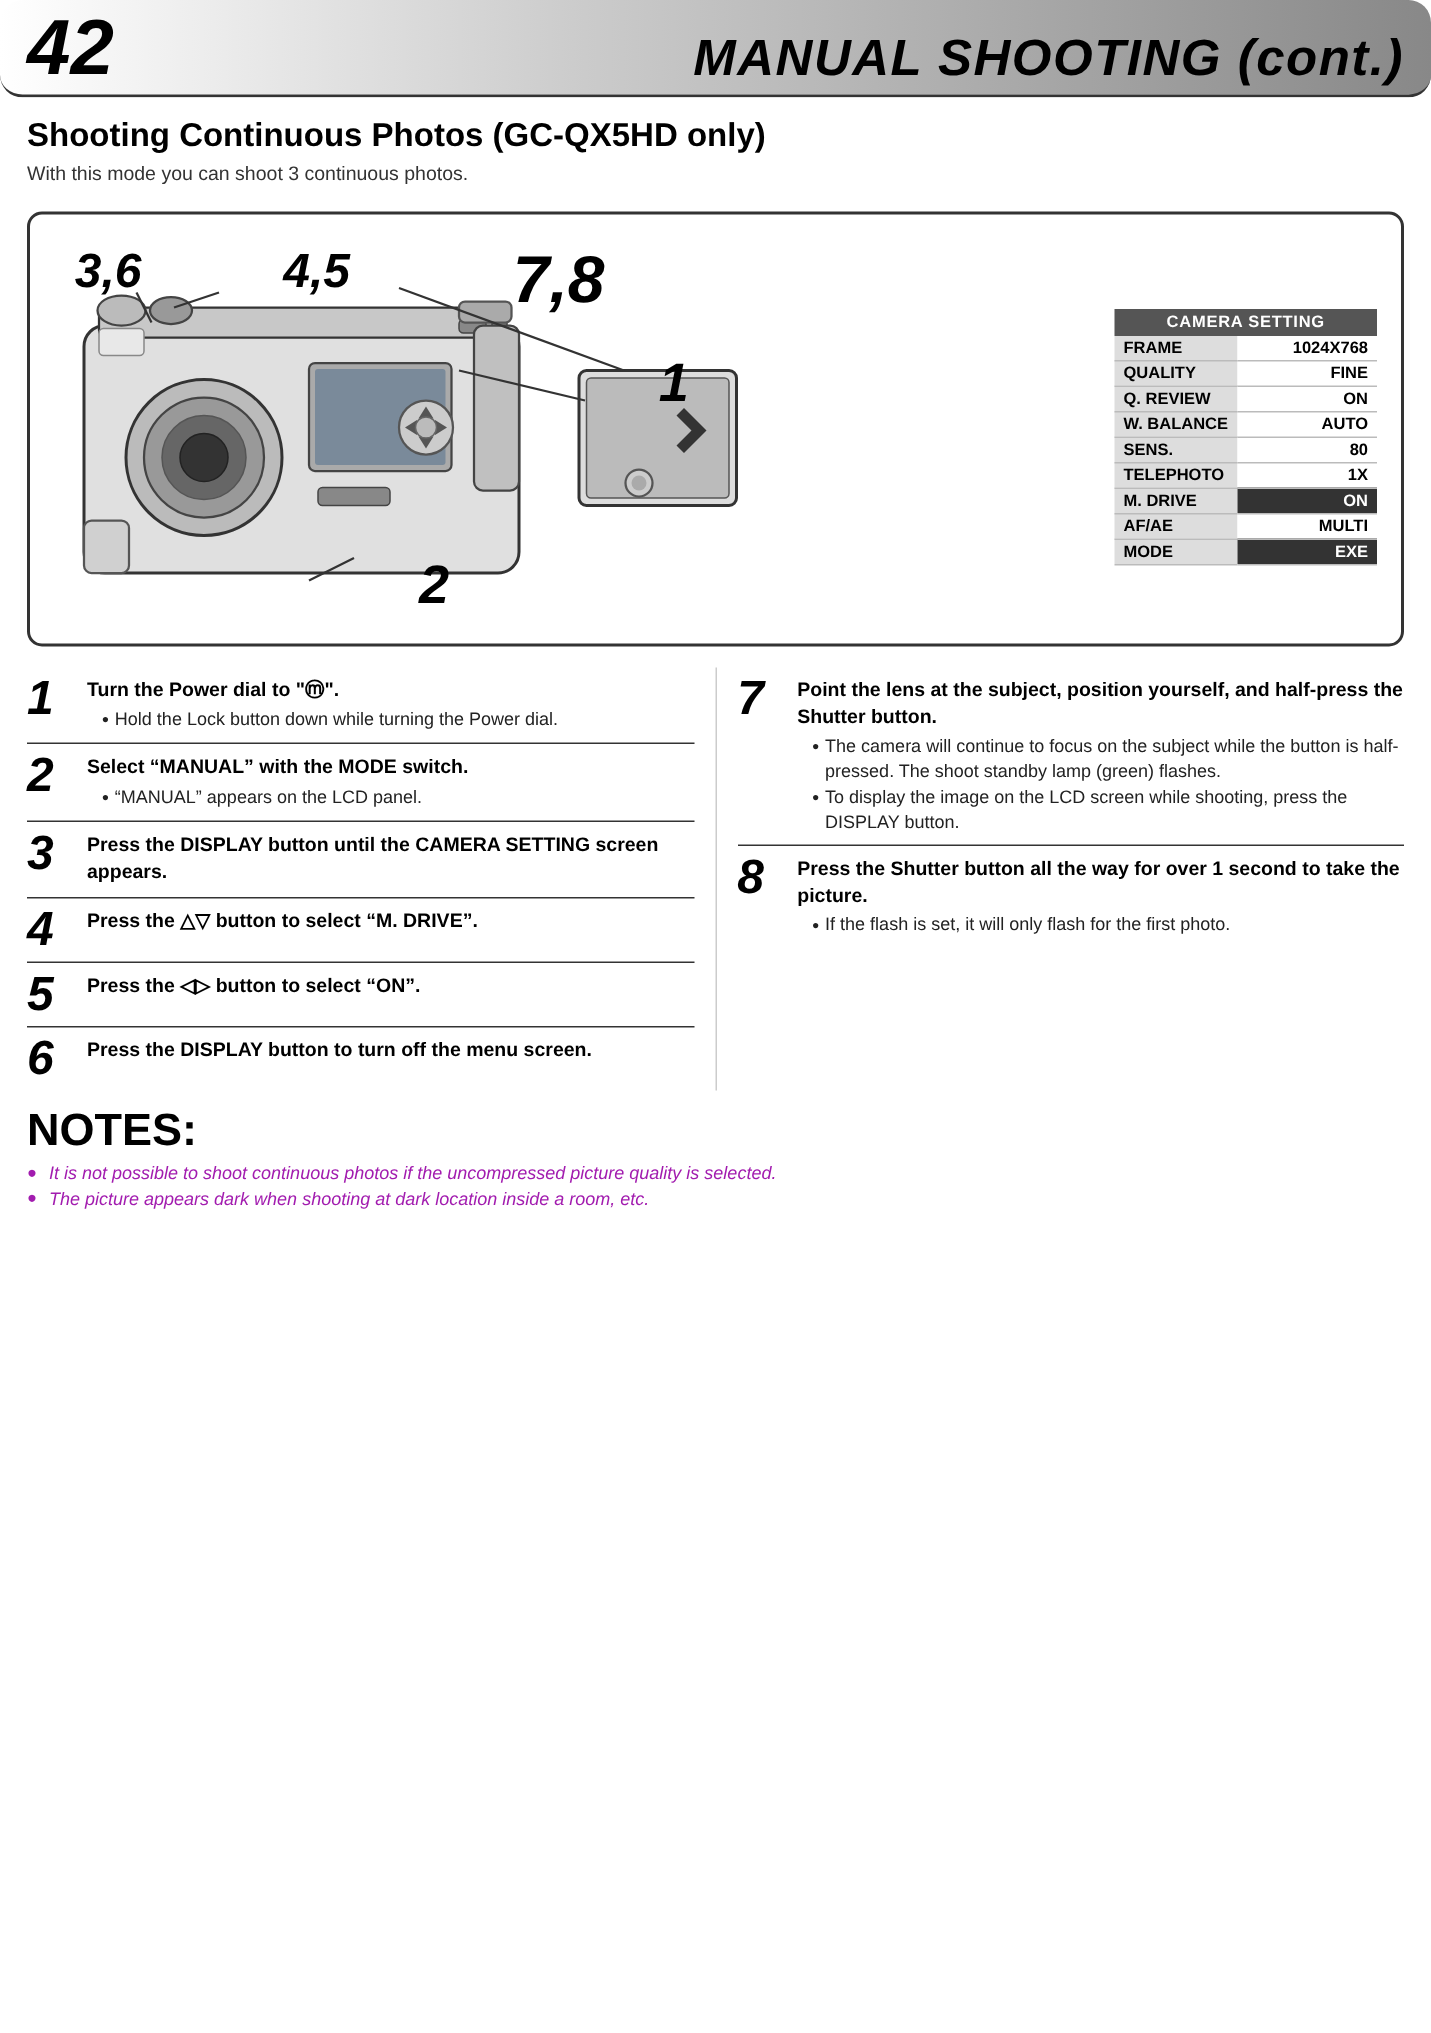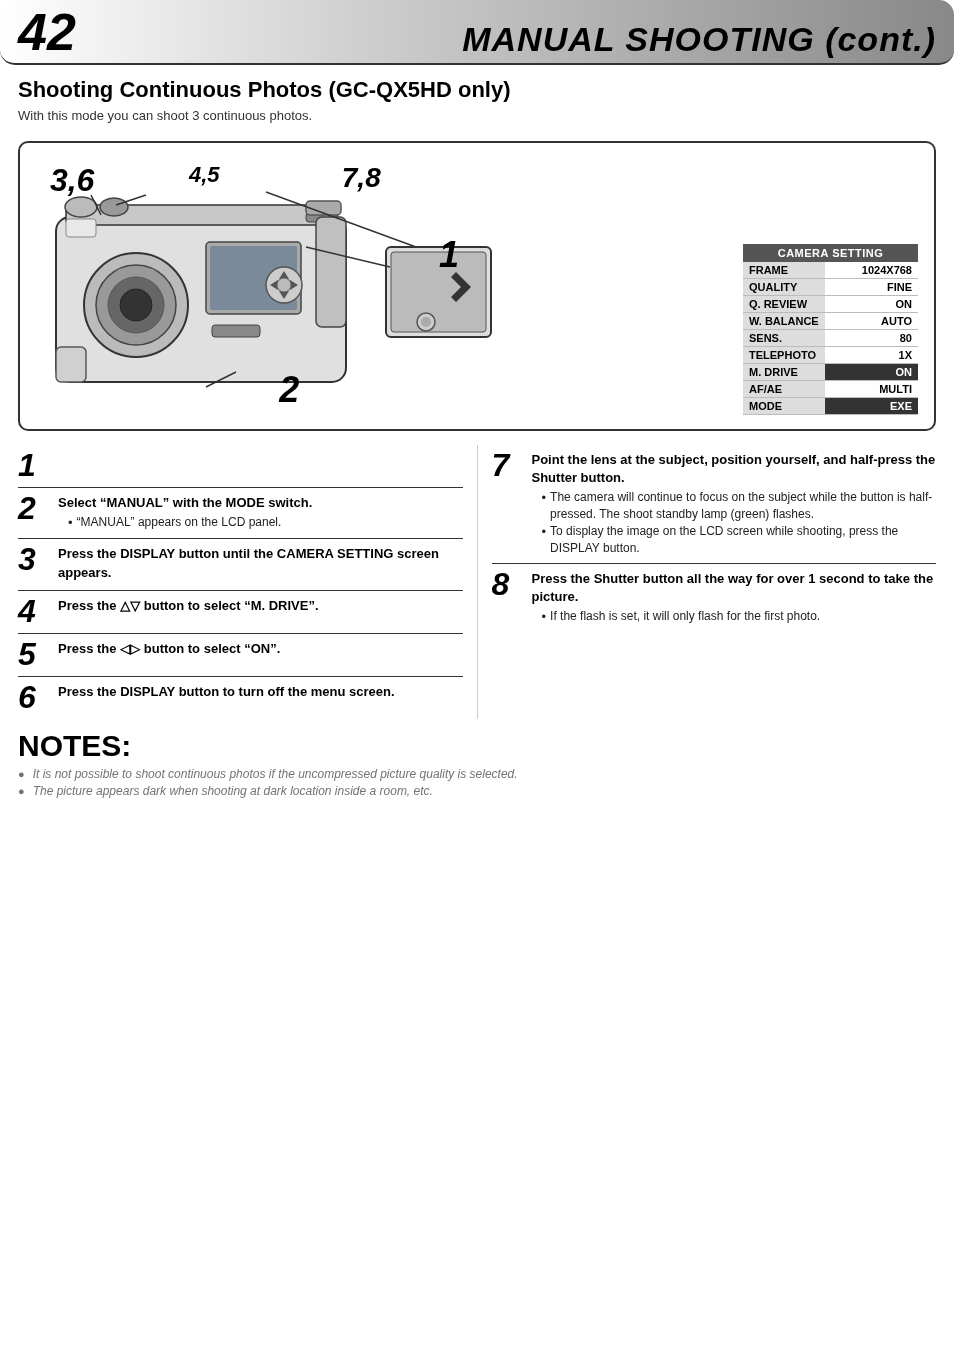--- a/index.html
+++ b/index.html
@@ -56,21 +56,21 @@
       padding: 3px 18px 8px 18px;
     }
 
     
     .diagram-box {
       margin: 10px 18px 14px 18px;
       border: 2px solid #333;
       border-radius: 10px;
       padding: 14px 16px 14px 16px;
       display: flex;
-      align-items: flex-end;
+      align-items: center;
       gap: 12px;
       min-height: 280px;
       background: #fff;
       position: relative;
     }
 
     .diagram-left {
       flex: 1;
       position: relative;
       min-height: 240px;
@@ -201,21 +201,21 @@
     .notes-list {
       list-style: none;
       padding: 0;
     }
     .notes-list li {
       display: flex;
       align-items: flex-start;
       gap: 8px;
       font-size: 12px;
       font-style: italic;
-      color: #737373;
+      color: #a21caf;
       margin-bottom: 3px;
     }
     .notes-list li::before {
       content: "●";
       font-style: normal;
       font-size: 11px;
       margin-top: 1px;
       flex-shrink: 0;
     }
 
@@ -296,24 +296,24 @@
       <line x1="270" y1="90" x2="354" y2="110" stroke="#333" stroke-width="1.5"></line>
 
       <line x1="170" y1="230" x2="200" y2="215" stroke="#333" stroke-width="1.5"></line>
     </svg>
 
     
     <div style="position:absolute; top:2%; left:2%;">
       <span style="font-size:32px; font-style:italic; font-weight:bold;">3,6</span>
     </div>
     <div style="position:absolute; top:2%; left:22%;">
-      <span style="font-size:22px; font-style:italic; font-weight:bold;">4,5</span>
+      <span style="font-size:32px; font-style:italic; font-weight:bold;">4,5</span>
     </div>
     <div style="position:absolute; top:2%; left:44%;">
-      <span style="font-size:28px; font-style:italic; font-weight:bold;">7,8</span>
+      <span style="font-size:44px; font-style:italic; font-weight:bold;">7,8</span>
     </div>
     <div style="position:absolute; top:30%; left:58%;">
       <span style="font-size:36px; font-style:italic; font-weight:bold;">1</span>
     </div>
     <div style="position:absolute; top:82%; left:35%;">
       <span style="font-size:36px; font-style:italic; font-weight:bold;">2</span>
     </div>
   </div>
 
   <div class="right-col">
@@ -362,20 +362,24 @@
           </tr>
         </tbody>
     </table>
   </div>
 </div>
 
 <div class="steps-container">
   <div class="steps-left" id="steps-left-col">
       <div class="step">
         <span class="step-number">1</span>
+        <div class="step-content">
+          <p class="main-text">Turn the Power dial to "ⓜ".</p>
+          <div class="sub-text bullet">Hold the Lock button down while turning the Power dial.</div>
+        </div>
       </div>
       <div class="step">
         <span class="step-number">2</span>
         <div class="step-content">
           <p class="main-text">Select “MANUAL” with the MODE switch.</p>
           <div class="sub-text bullet">“MANUAL” appears on the LCD panel.</div>
         </div>
       </div>
       <div class="step">
         <span class="step-number">3</span>

